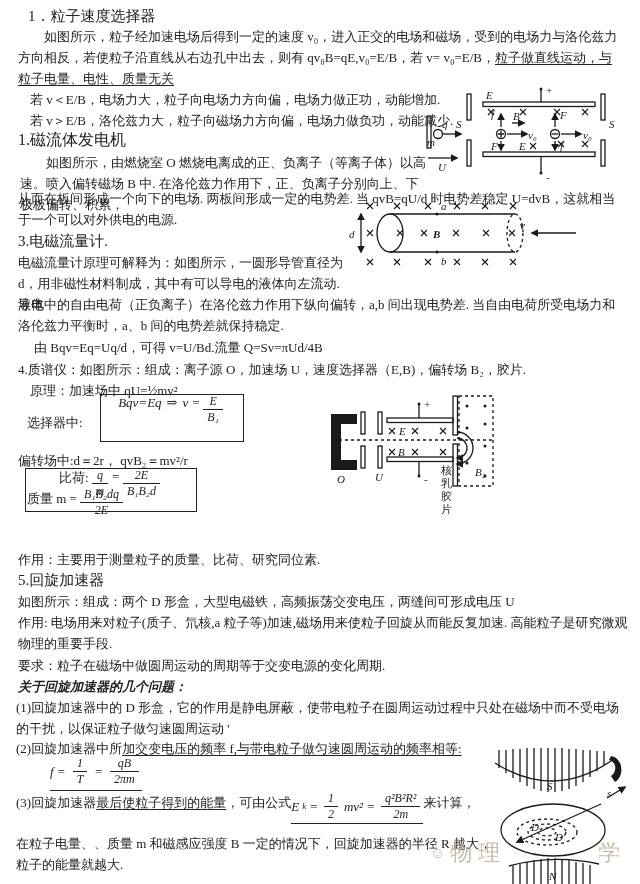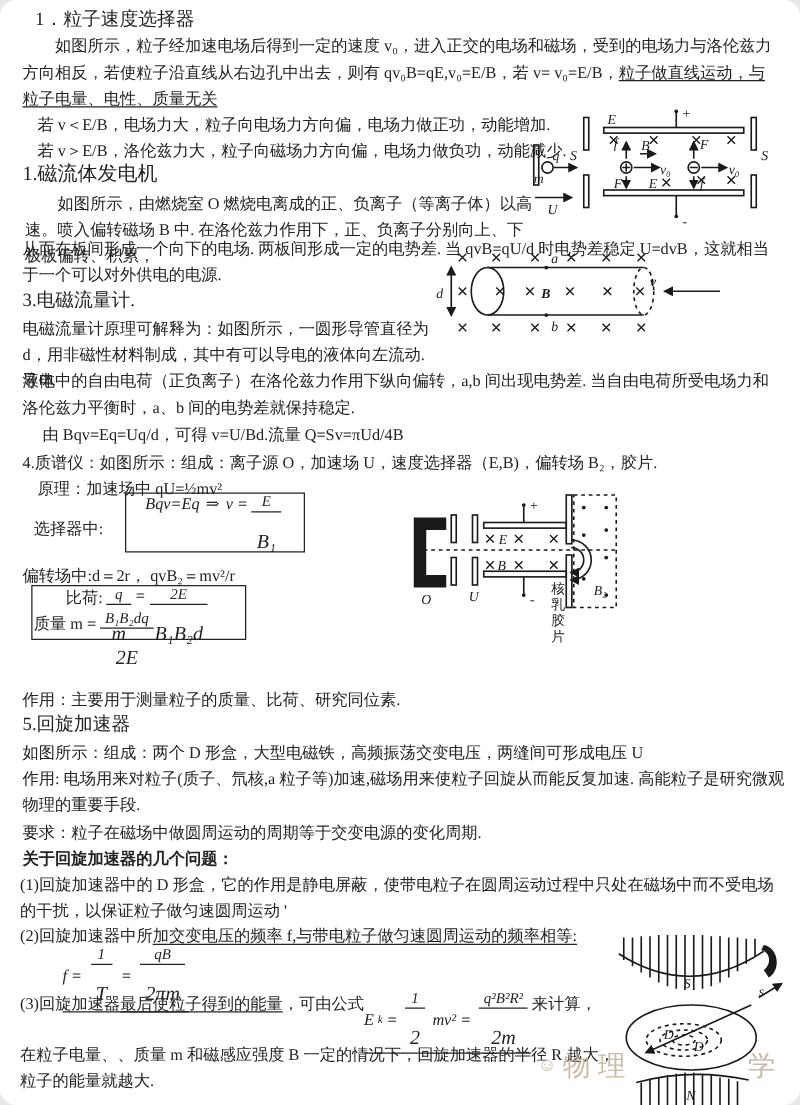--- a/index.html
+++ b/index.html
@@ -1,25 +1,25 @@
 <!DOCTYPE html>
 <html><head>
 <meta charset="utf-8">
 <style>
   html,body{margin:0;padding:0;background:#e8e8e8;}
   .page{position:relative;width:640px;height:884px;background:#ffffff;overflow:hidden;
-        font-family:"Liberation Serif","DejaVu Serif",serif;color:#232323;border-radius:13px;}
+        font-family:"Liberation Serif","DejaVu Serif",serif;color:#232323;}
   .t{position:absolute;font-size:13px;line-height:21px;}
   .h1{font-size:15px;line-height:20px;}
-  .b{font-weight:bold;}
+  .b{font-weight:bold;font-style:italic;}
   .u{text-decoration:underline;text-underline-offset:2px;}
   .fml{font-style:italic;}
   .frac{display:inline-block;vertical-align:middle;text-align:center;margin:0 3px;}
   .frac .fn{display:block;padding:0 4px 1px;border-bottom:1.2px solid #232323;line-height:1.1;font-size:12px;}
-  .frac .fd{display:block;padding:15px 4px 0;line-height:1.1;font-size:16px;}
+  .frac .fd{display:block;padding:1px 4px 0;line-height:1.1;font-size:12px;}
   .fbox{position:absolute;border:1.6px solid #232323;display:flex;justify-content:center;font-size:13px;}
   .ub{border-bottom:1.4px solid #232323;padding-bottom:4px;}
   .ub2{border-bottom:1.3px solid #232323;padding-bottom:2px;}
   sub{font-size:9px;}
   .dg{position:absolute;z-index:1;}
   .dg line,.dg rect,.dg ellipse,.dg circle,.dg path.s{stroke:#1a1a1a;fill:none;stroke-width:1.3px;}
   .dg path.fill{fill:#1a1a1a;stroke:none;}
   .dg text{fill:#1a1a1a;stroke:none;font-size:11px;font-family:"Liberation Serif","DejaVu Serif",serif;}
   .dg text.it{font-style:italic;}
   .dashed{stroke-dasharray:3 3;}

